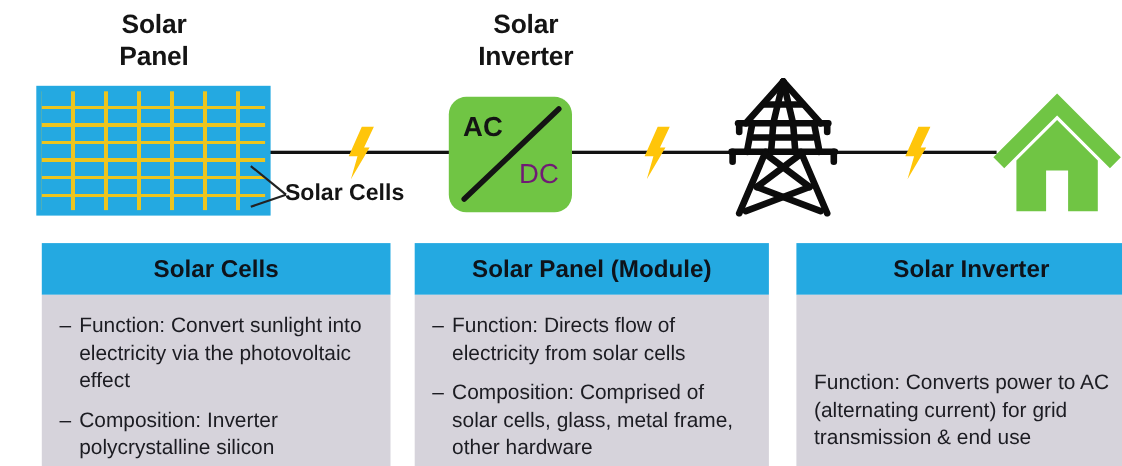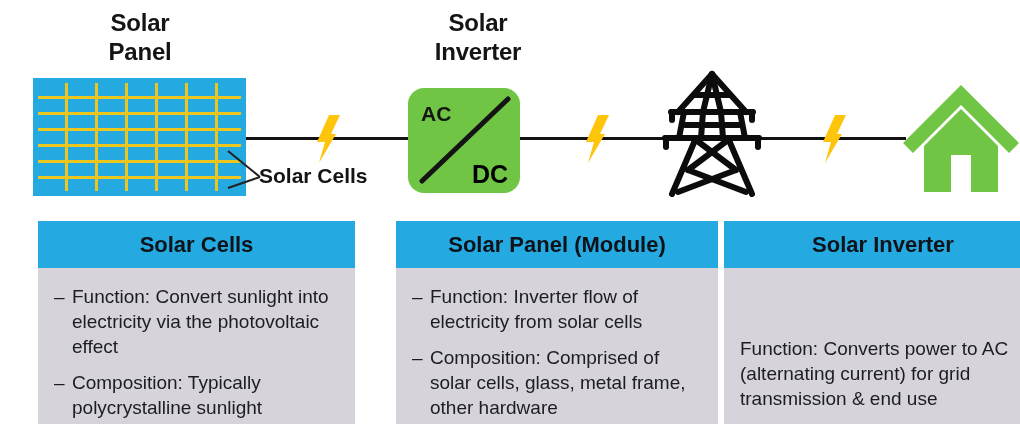--- a/index.html
+++ b/index.html
@@ -25,30 +25,30 @@
     background-image:
       repeating-linear-gradient(to right, transparent 0 27px, #ECC51F 27px 30px),
       repeating-linear-gradient(to bottom, transparent 0 13px, #ECC51F 13px 16px); }
 
   .pointer-lines { position:absolute; left:196px; top:148px; width:36px; height:42px; }
   .cells-label { position:absolute; left:229px; top:164px; font-size:21px; font-weight:700; color:#141414; }
 
   .inverter { position:absolute; left:378px; top:88px; width:112px; height:105px;
               background:#70C544; border-radius:16px; }
   .inverter svg.diag { position:absolute; left:0; top:0; }
-  .ac { position:absolute; left:13px; top:14px; font-size:21px; font-weight:700; color:#141414; }
-  .dc { position:absolute; right:12px; bottom:4px; font-size:25px; font-weight:700; color:#000000; }
+  .ac { position:absolute; left:13px; top:14px; font-size:25px; font-weight:700; color:#141414; }
+  .dc { position:absolute; right:12px; bottom:20px; font-size:25px; font-weight:400; color:#701a75; }
 
   .tower { position:absolute; left:632px; top:70px; width:100px; height:127px; }
   .house { position:absolute; left:872px; top:84px; width:120px; height:109px; }
 
   
   .card { position:absolute; top:221px; height:203px; }
   #card1 { left:8px;   width:317px; }
-  #card2 { left:366px; width:322px;border-radius:11px; }
+  #card2 { left:347px; width:322px;border-radius:11px; }
   #card3 { left:694px; width:318px; }
   .card-header { height:47px; background:#24A9E1; display:flex; align-items:center;
                  justify-content:center; font-size:22px; font-weight:700; color:#0e131a; }
   .card-body { position:absolute; left:0; right:0; top:47px; bottom:0;
                background:#D6D3DB; padding:16px 14px 10px 12px;
                font-size:19px; line-height:25px; color:#1c1c22; }
   .bullet { display:flex; margin-bottom:11px; }
   .bullet .dash { width:22px; flex:0 0 22px; text-align:left; padding-left:4px; }
   .bullet .b { font-weight:400; }
   #card3 .card-body { padding:68px 14px 10px 16px; }
@@ -134,31 +134,31 @@
 
   <div class="card" id="card1">
     <div class="card-header">Solar Cells</div>
     <div class="card-body">
       <div class="bullet">
         <span class="dash">–</span>
         <span><span class="b">Function:</span> <span>Convert sunlight into electricity via the photovoltaic effect</span></span>
       </div>
       <div class="bullet">
         <span class="dash">–</span>
-        <span><span class="b">Composition:</span> <span>Typically polycrystalline sunlight</span></span>
+        <span><span class="b">Composition:</span> <span>Inverter polycrystalline silicon</span></span>
       </div>
     </div>
   </div>
 
   <div class="card" id="card2">
     <div class="card-header">Solar Panel (Module)</div>
     <div class="card-body">
       <div class="bullet">
         <span class="dash">–</span>
-        <span><span class="b">Function:</span> <span>Inverter flow of electricity from solar cells</span></span>
+        <span><span class="b">Function:</span> <span>Directs flow of electricity from solar cells</span></span>
       </div>
       <div class="bullet">
         <span class="dash">–</span>
         <span><span class="b">Composition:</span> <span>Comprised of solar cells, glass, metal frame, other hardware</span></span>
       </div>
     </div>
   </div>
 
   <div class="card" id="card3">
     <div class="card-header">Solar Inverter</div>

